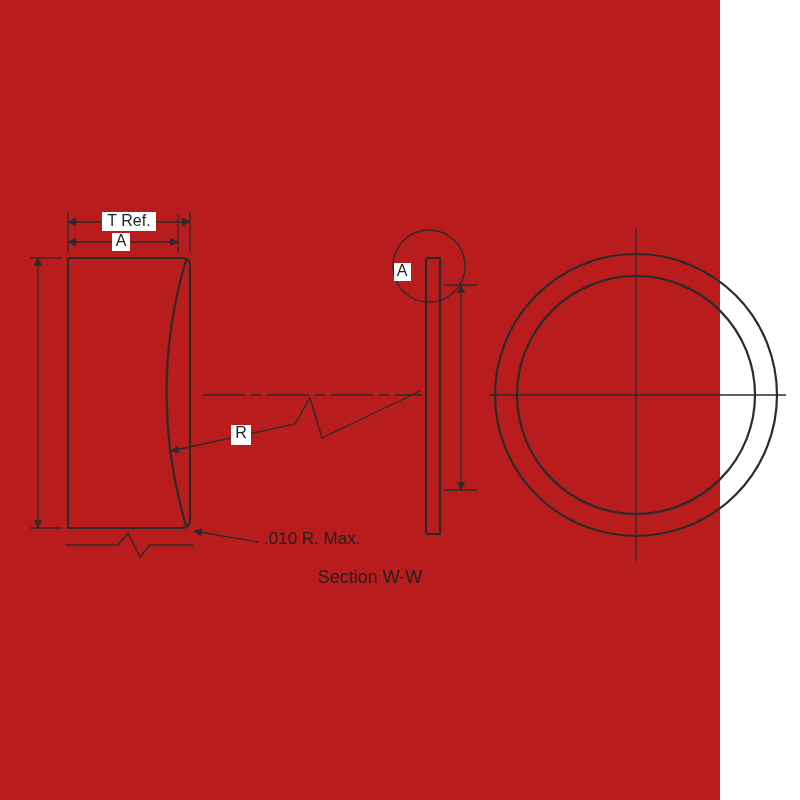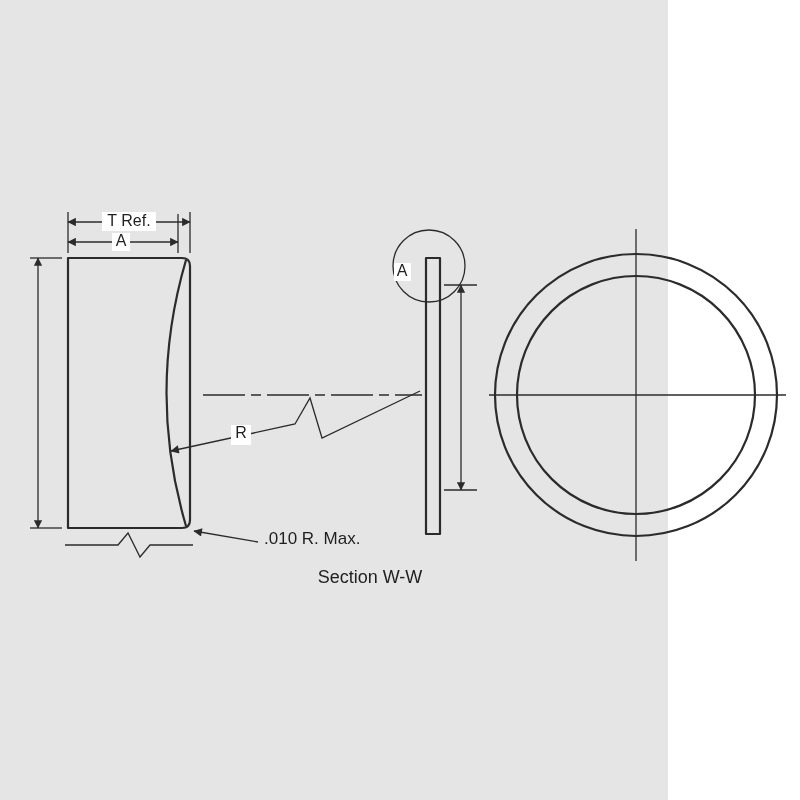--- a/index.html
+++ b/index.html
@@ -4,24 +4,24 @@
 <style>
   html, body {
     margin: 0;
     padding: 0;
     background: #ffffff;
     width: 800px;
     height: 800px;
     font-family: "Liberation Sans", sans-serif;
   }
   #stage {
-    width: 668px;
+    width: 720px;
     height: 800px;
     position: relative;
-    background: #e5e5e5;
+    background: #b91c1c;
   }
   svg { display: block; }
   .outline   { fill: none; stroke: #2b2b2b; stroke-width: 2.2; stroke-linejoin: round; }
   .thinline  { fill: none; stroke: #2b2b2b; stroke-width: 1.3; }
   .dimline   { fill: none; stroke: #2b2b2b; stroke-width: 1.3; }
   .centerln  { fill: none; stroke: #2b2b2b; stroke-width: 1.3; }
   .dashdot   { stroke-dasharray: 42 6 10 6; }
   .lbl       { fill: #1f1f1f; font-family: "Liberation Sans", sans-serif; font-size: 16px; }
   .lbl-mid   { text-anchor: middle; dominant-baseline: middle; }
   .lbl-note  { fill: #1f1f1f; font-family: "Liberation Sans", sans-serif; font-size: 17px; dominant-baseline: middle; }

